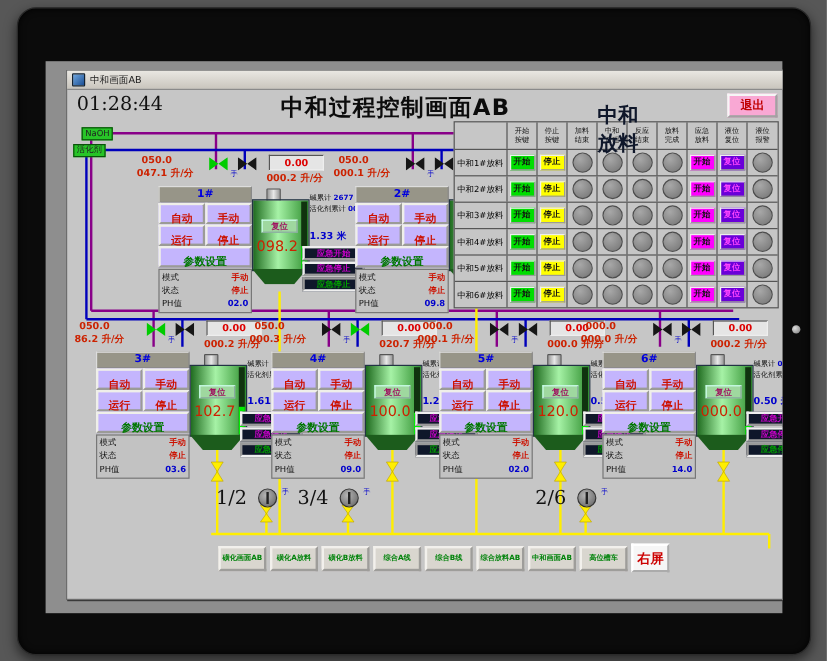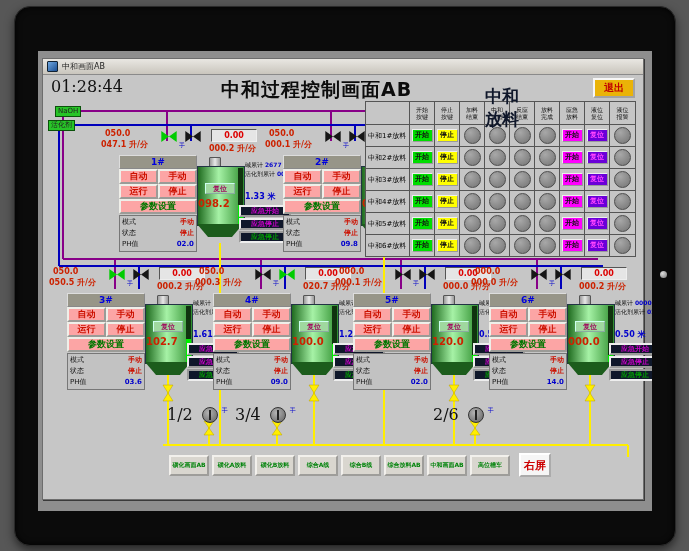--- a/index.html
+++ b/index.html
@@ -1,30 +1,30 @@
 <!DOCTYPE html>
 <html><head>
 <meta charset="utf-8">
 <style>
   html,body{margin:0;padding:0}
   body{width:689px;height:551px;background:#575757;font-family:"DejaVu Sans","Liberation Sans",sans-serif;position:relative;overflow:hidden}
   .tablet{position:absolute;left:14px;top:6px;width:660px;height:538px;background:#0b0b0b;border-radius:16px;border:1px solid #2a2a2a;box-shadow:0 4px 10px rgba(0,0,0,.55), inset 0 0 6px #000}
   .cam{position:absolute;right:8px;top:264px;width:7px;height:7px;border-radius:50%;background:radial-gradient(circle at 35% 35%,#ddd,#777)}
   .screen{position:absolute;left:23px;top:44px;width:614px;height:460px;background:#8e8e8e;overflow:hidden}
-  .window{position:absolute;left:4px;top:7px;width:600px;height:440px;background:#c6c6c6;border:1px solid #6d6d6d;box-shadow:1px 1px 0 #3a3a3a}
+  .window{position:absolute;left:17px;top:7px;width:600px;height:440px;background:#c6c6c6;border:1px solid #6d6d6d;box-shadow:1px 1px 0 #3a3a3a}
   .titlebar{height:15px;background:linear-gradient(#e9e7e2,#c9c5bd);border-bottom:1px solid #8a8a8a;display:flex;align-items:center;gap:4px;padding:0 4px}
   .wicon{width:9px;height:9px;background:linear-gradient(135deg,#6fa7e0,#1c4f93);border:1px solid #123;border-radius:1px}
   .wtitle{font-size:8px;color:#222}
   .content{position:absolute;left:0;top:16px;width:488px;height:424px}
   .pipes{position:absolute;left:0;top:0;z-index:0}
   
   .time{position:absolute;left:8px;top:2px;font-family:"DejaVu Serif","Liberation Serif",serif;font-size:16px;color:#111;z-index:3}
   .maintitle{position:absolute;left:178px;top:2px;font-size:19px;font-weight:bold;color:#0c0c0c;letter-spacing:1px;z-index:3}
   .tbltitle{position:absolute;left:442px;top:10px;font-size:17px;font-weight:bold;color:#0f172a;z-index:3}
-  .exitbtn{position:absolute;left:550px;top:3px;width:42px;height:20px;background:#eab308;border:2px outset #f6f6f6;color:#c00000;font-weight:bold;font-size:10px;z-index:4;font-family:inherit}
+  .exitbtn{position:absolute;left:550px;top:3px;width:42px;height:20px;background:#f9a8d4;border:2px outset #f6f6f6;color:#c00000;font-weight:bold;font-size:10px;z-index:4;font-family:inherit}
   .supply{position:absolute;z-index:3;background:#27c427;border:1px solid #0a520a;color:#222;font-size:7px;line-height:9px;padding:0 2px}
   .sup0{left:12px;top:31px}
   .sup1{left:5px;top:45px}
   
   .tank-group{position:absolute;width:160px;height:140px;z-index:2}
   #tanks-top .tank-group:nth-of-type(1){left:58px;top:54px}
   #tanks-top .tank-group:nth-of-type(2){left:222px;top:54px}
   #tanks-bottom .tank-group:nth-of-type(1){left:6px;top:192px}
   #tanks-bottom .tank-group:nth-of-type(2){left:152px;top:192px}
   #tanks-bottom .tank-group:nth-of-type(3){left:292px;top:192px}
@@ -33,35 +33,35 @@
   .fl{position:absolute;left:0px;top:10px;font-size:8px;font-weight:bold;color:#cc2200;white-space:nowrap}
   .valve{position:absolute;width:16px;height:11px}
   .v1{left:60px;top:2px}
   .v2{left:84px;top:2px}
   .hand{position:absolute;left:78px;top:12px;color:#0000cc;font-size:6px}
   .disp{position:absolute;left:110px;top:0;width:44px;height:11px;background:#e5e5e5;border:1px solid;border-color:#555 #eee #eee #555;color:#dd0000;font-size:8px;font-weight:bold;text-align:center;line-height:11px}
   .fl2{position:absolute;left:108px;top:14px;font-size:8px;font-weight:bold;color:#cc2200;white-space:nowrap}
   .panel{position:absolute;left:18px;top:26px;width:78px}
   .ptitle{height:12px;background:#979588;border:1px outset #ddd;color:#0000dd;font-weight:bold;font-size:9px;text-align:center;line-height:12px}
   .pbtns{display:flex;flex-wrap:wrap;width:80px}
-  .pbtn{width:39px;height:15px;background:#fca5a5;border:2px outset #efefe9;font-size:9px;font-weight:bold;color:#cc1100;padding:0;line-height:11px;font-family:inherit}
+  .pbtn{width:39px;height:15px;background:#c4b5fd;border:2px outset #efefe9;font-size:9px;font-weight:bold;color:#cc1100;padding:7px;line-height:11px;font-family:inherit}
   .pbtn.wide{width:78px;color:#007700}
   .pstat{border:1px solid #777;background:#c2c2c2;margin-top:1px;padding:1px 2px;height:33px}
   .pstat div{display:flex;justify-content:space-between;font-size:7px;line-height:11px}
   .sl{color:#111}
   .sv{font-weight:bold}
   .red{color:#cc1100}
   .blue{color:#0000cc}
   .tank{position:absolute;left:96px;top:28px;width:46px}
   .chim{position:absolute;left:12px;top:0;width:10px;height:9px;background:linear-gradient(90deg,#9a9a9a,#e8e8e8,#9a9a9a);border:1px solid #555;border-radius:1px}
   .tkbody{position:absolute;left:0;top:9px;width:46px;height:58px;background:linear-gradient(90deg,#1f6b1f,#a6f2a6 45%,#2f8f2f);border:1px solid #234}
   .slot{position:absolute;right:1px;top:1px;bottom:1px;width:5px;background:#10330f}
   .lvl{position:absolute;bottom:0;left:0;right:0;background:#00ee00}
   .tbtn{position:absolute;left:7px;top:16px;width:30px;height:11px;background:#9fd89f;border:1px outset #cfe;color:#a01060;font-size:7px;font-weight:bold;line-height:8px;padding:0;font-family:inherit}
-  .wt{position:absolute;left:0;top:31px;width:40px;color:#cc2200;font-size:10px;font-weight:bold}
+  .wt{position:absolute;left:0;top:31px;width:40px;text-align:center;color:#cc2200;font-size:12px;font-weight:normal}
   .cone{position:absolute;left:0;top:67px;width:46px;height:13px;background:#1c5c1c;clip-path:polygon(0 0,100% 0,76% 100%,24% 100%)}
   .stats{position:absolute;left:144px;top:32px;white-space:nowrap;font-size:6px;color:#111}
   .st b{color:#0000cc;font-weight:bold}
   .lvltxt{margin-top:12px;font-size:8px;color:#0000cc;font-weight:bold}
   .emg{position:absolute;left:138px;top:76px;display:flex;flex-direction:column;gap:1px}
   .ebtn{width:52px;height:12px;background:#0f172a;border:2px outset #eee;font-size:7px;font-weight:bold;color:#cc00cc;padding:0;line-height:7px;font-family:inherit}
   .ebtn.dim{color:#00a000;border-style:inset}
   
   .dtable{position:absolute;left:322px;top:26px;z-index:2;background:#c6c6c6;border:1px solid #555;font-size:7px}
   .trow{display:flex;border-bottom:1px solid #555}
@@ -80,21 +80,21 @@
   
   .pump-unit{position:absolute;display:flex;align-items:center;gap:9px;z-index:2}
   .pu0{left:124px;top:330px}.pu1{left:192px;top:330px}.pu2{left:390px;top:330px}
   .plabel{font-family:"DejaVu Serif","Liberation Serif",serif;font-size:16px;color:#111}
   .pumpicon{width:14px;height:14px;border-radius:50%;background:radial-gradient(circle at 40% 35%,#b5b5b5,#5f5f5f);border:1px solid #333;position:relative}
   .pumpicon:after{content:"";position:absolute;left:6px;top:2px;width:2px;height:10px;background:#222}
   .phand{color:#0000cc;font-size:6px;margin-left:-5px;margin-top:-8px}
   
   .nav{position:absolute;left:126px;top:378px;display:flex;gap:3px;align-items:center;z-index:3}
   .navbtn{min-width:40px;height:21px;background:#d9d6cf;border:2px outset #f2f0ec;color:#00830a;font-size:6px;font-weight:bold;padding:0 1px;font-family:inherit}
-  .rsbtn{width:32px;height:24px;background:#f6f6f6;border:2px outset #fff;color:#cc0000;font-size:11px;font-weight:bold;margin-left:6px;padding:0;font-family:inherit}
+  .rsbtn{width:32px;height:24px;background:#f6f6f6;border:2px outset #fff;color:#cc0000;font-size:11px;font-weight:bold;padding:0;font-family:inherit}
 </style>
 </head>
 <body>
 
 <div class="tablet">
   <div class="cam"></div>
   <div class="screen">
     <div class="window">
       <div class="titlebar">
         <span class="wicon"></span>
@@ -252,21 +252,21 @@
     <div class="emg">
       <button class="ebtn">应急开始</button>
       <button class="ebtn">应急停止</button>
       <button class="ebtn dim">应急停止</button>
     </div>
   </div>
 </div>
         <div id="tanks-bottom">
   <div class="tank-group">
     <div class="sp">050.0</div>
-    <div class="fl"><span>050.5</span> <span>升/分</span></div>
+    <div class="fl"><span>86.2</span> <span>升/分</span></div>
     <svg class="valve v1" viewBox="0 0 14 10">
                 <polygon points="0,0 7,5 0,10" fill="#00cc00"></polygon>
                 <polygon points="14,0 7,5 14,10" fill="#00cc00"></polygon>
               </svg>
     <svg class="valve v2" viewBox="0 0 14 10">
                 <polygon points="0,0 7,5 0,10" fill="#161616"></polygon>
                 <polygon points="14,0 7,5 14,10" fill="#161616"></polygon>
               </svg>
     <span class="hand">手</span>
     <div class="disp">0.00</div>

